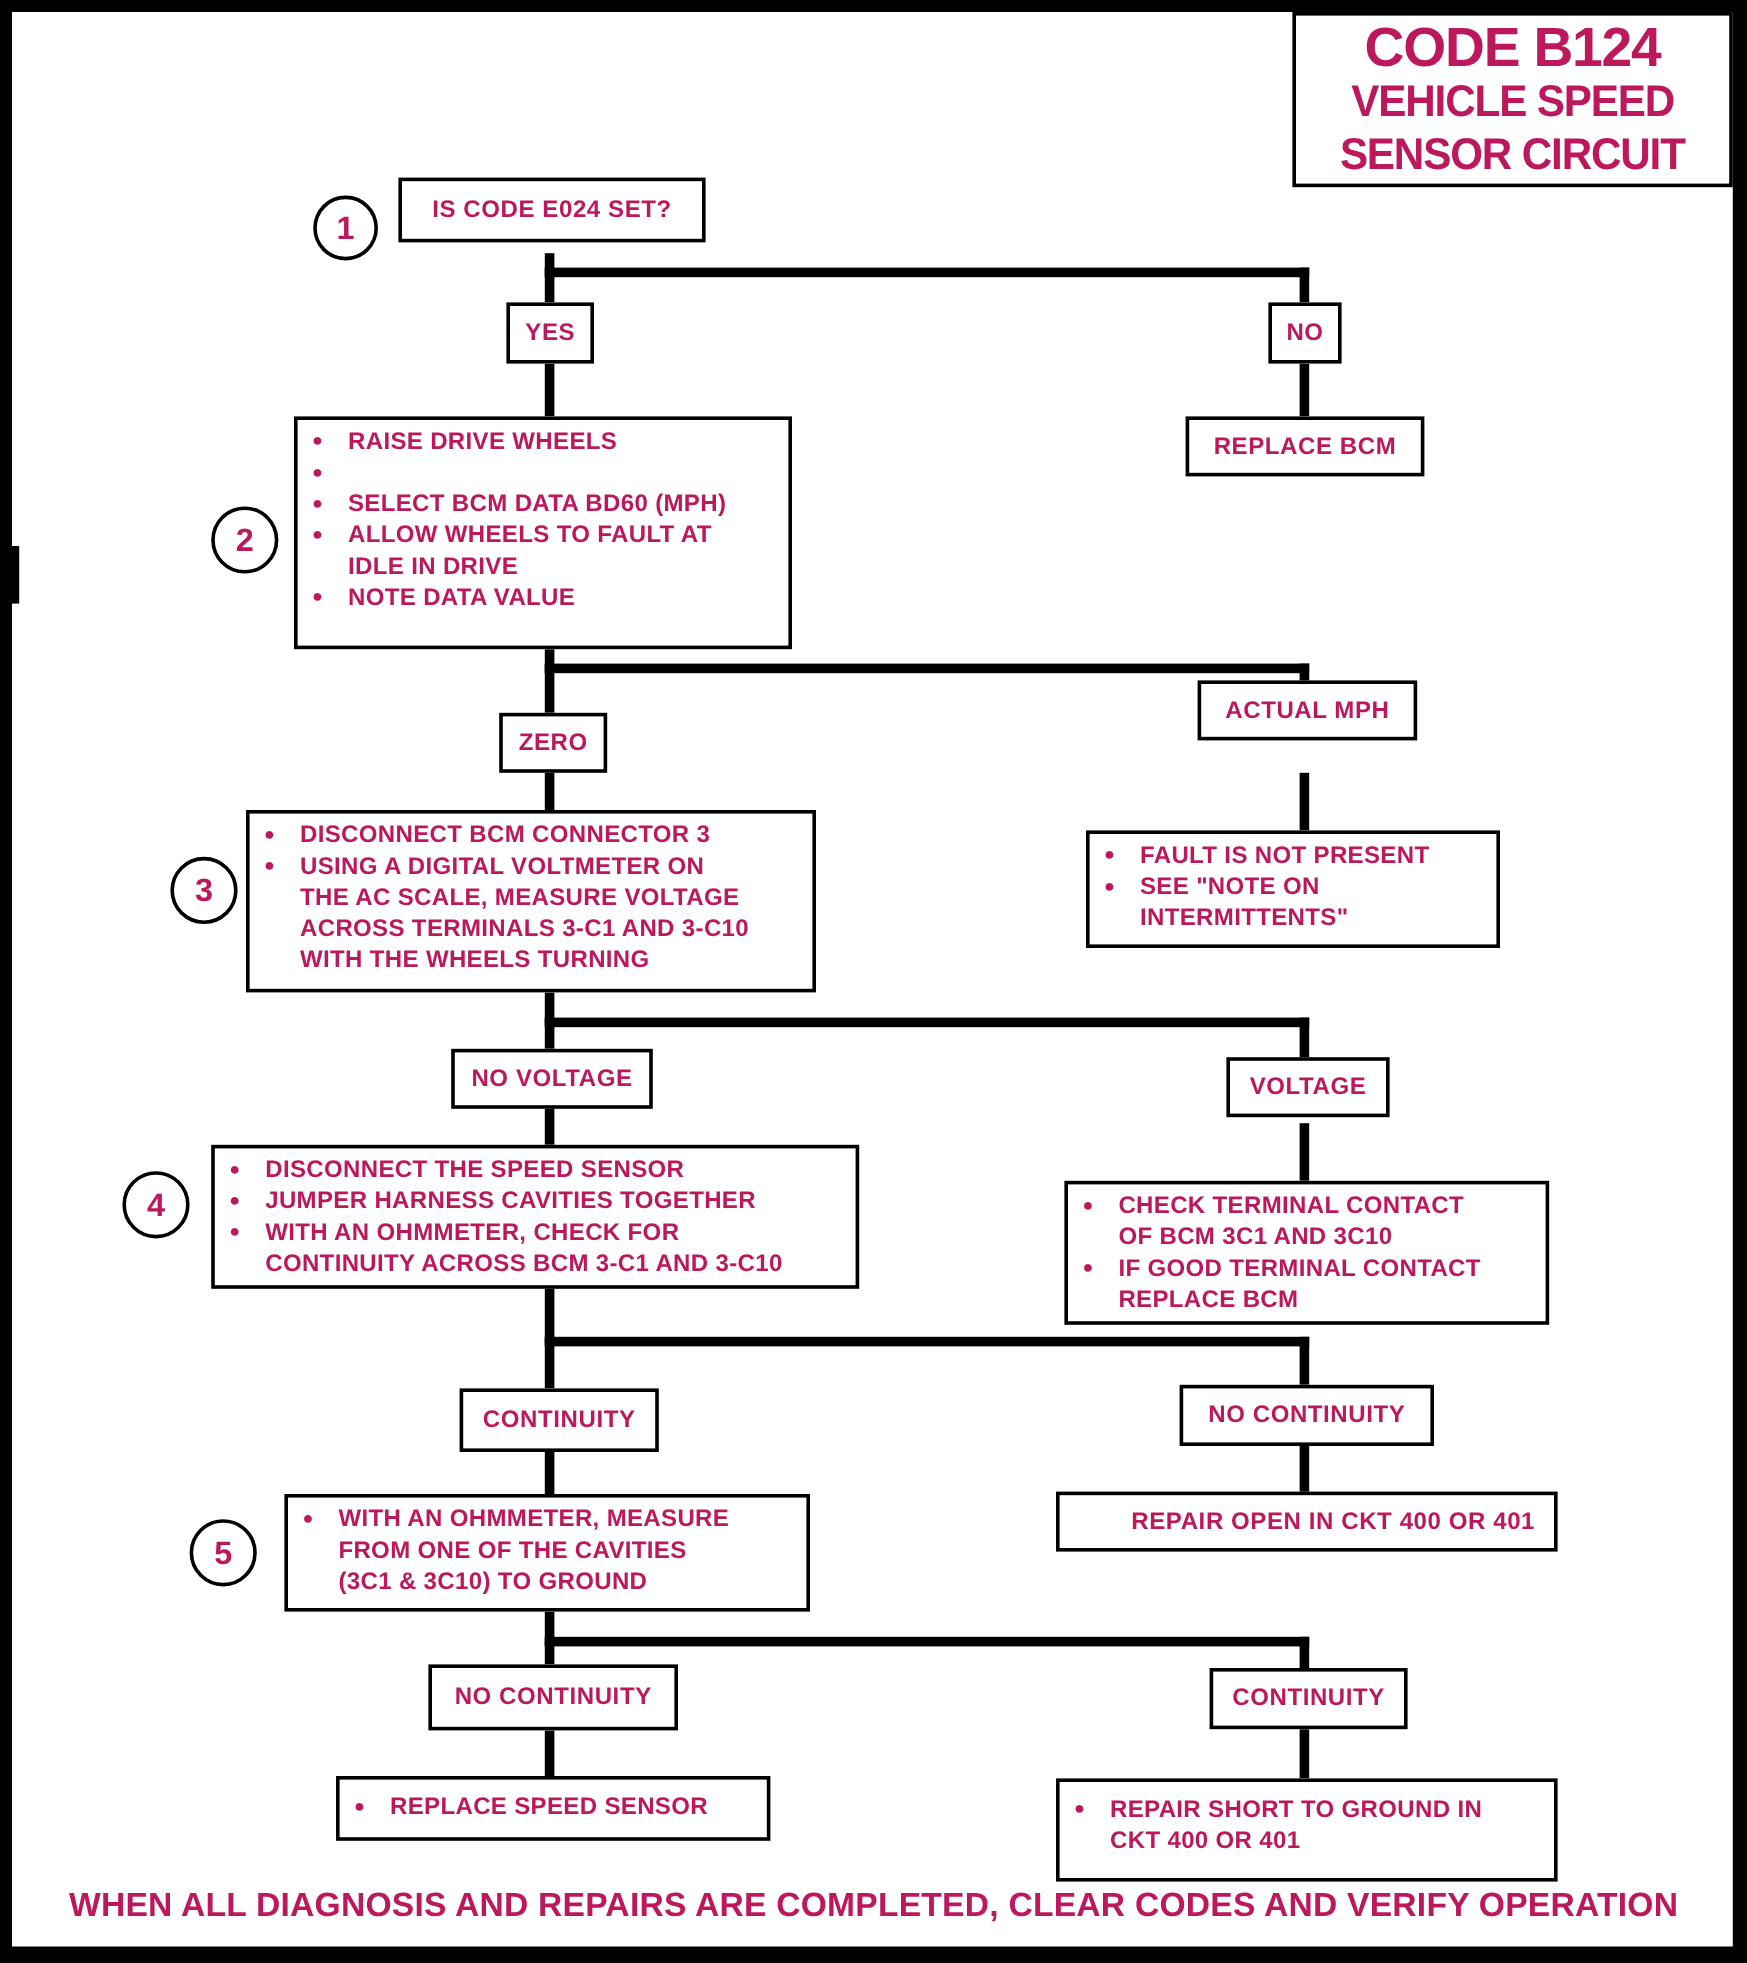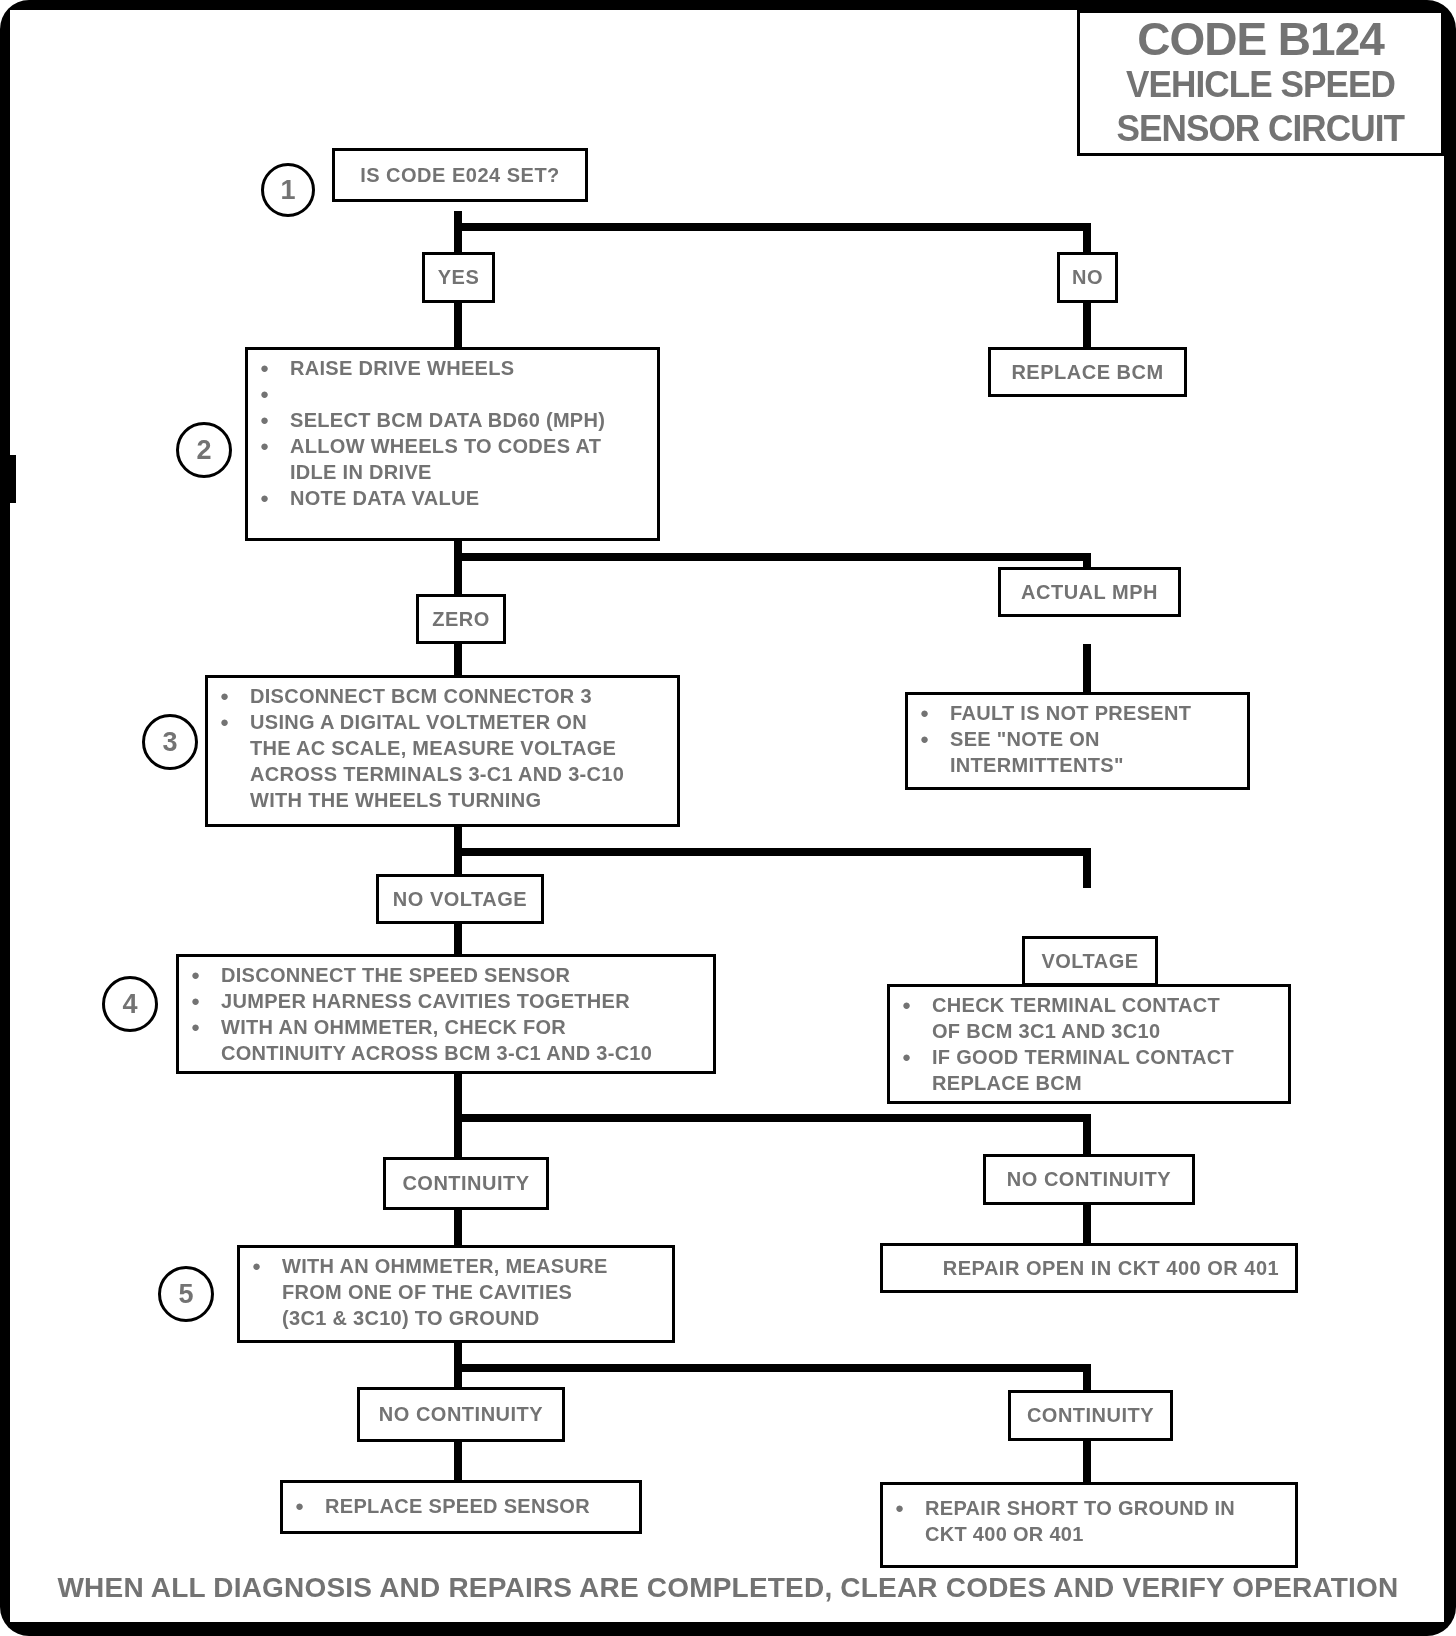--- a/index.html
+++ b/index.html
@@ -1,20 +1,19 @@
 <!DOCTYPE html>
 <html><head>
 <meta charset="utf-8">
 <style>
   html,body { margin:0; padding:0; background:#ffffff; }
   #page {
     position:relative; width:1456px; height:1636px; background:#ffffff;
-    font-family:"Liberation Sans", sans-serif; color:#737373;
+    font-family:"Liberation Sans", sans-serif; color:#be185d;
     overflow:hidden;
-    border-radius:29px;
   }
   .frame {
     position:absolute; inset:0;
     border-top:10px solid #000; border-left:10px solid #000;
     border-right:12px solid #000; border-bottom:14px solid #000;
     pointer-events:none; box-sizing:border-box;
   }
   .node {
     position:absolute; border:3px solid #000; background:#fff;
     box-sizing:border-box; font-weight:700; font-size:20px;
@@ -123,21 +122,21 @@
       </div>
     <div class="brow">
         <span class="blt">●</span>
       </div>
     <div class="brow">
         <span class="blt">●</span>
         <span class="btxt">SELECT BCM DATA BD60 (MPH)</span>
       </div>
     <div class="brow">
         <span class="blt">●</span>
-        <span class="btxt">ALLOW WHEELS TO CODES AT
+        <span class="btxt">ALLOW WHEELS TO FAULT AT
 IDLE IN DRIVE</span>
       </div>
     <div class="brow">
         <span class="blt">●</span>
         <span class="btxt">NOTE DATA VALUE</span>
       </div>
   </div>
 
   <div class="node lbl" style="left:416px;top:594px;width:90px;height:50px;">
     <span>ZERO</span>
@@ -171,21 +170,21 @@
     <div class="brow">
         <span class="blt">●</span>
         <span class="btxt">SEE "NOTE ON
 INTERMITTENTS"</span>
       </div>
   </div>
 
   <div class="node lbl" style="left:376px;top:874px;width:168px;height:50px;">
     <span>NO VOLTAGE</span>
   </div>
-  <div class="node lbl" style="left:1022px;top:936px;width:136px;height:50px;">
+  <div class="node lbl" style="left:1022px;top:881px;width:136px;height:50px;">
     <span>VOLTAGE</span>
   </div>
 
   <div class="circle" style="left:102px;top:976px;width:56px;height:56px;">
     <span>4</span>
   </div>
   <div class="node list" style="left:176px;top:954px;width:540px;height:120px;">
     <div class="brow">
         <span class="blt">●</span>
         <span class="btxt">DISCONNECT THE SPEED SENSOR</span>

